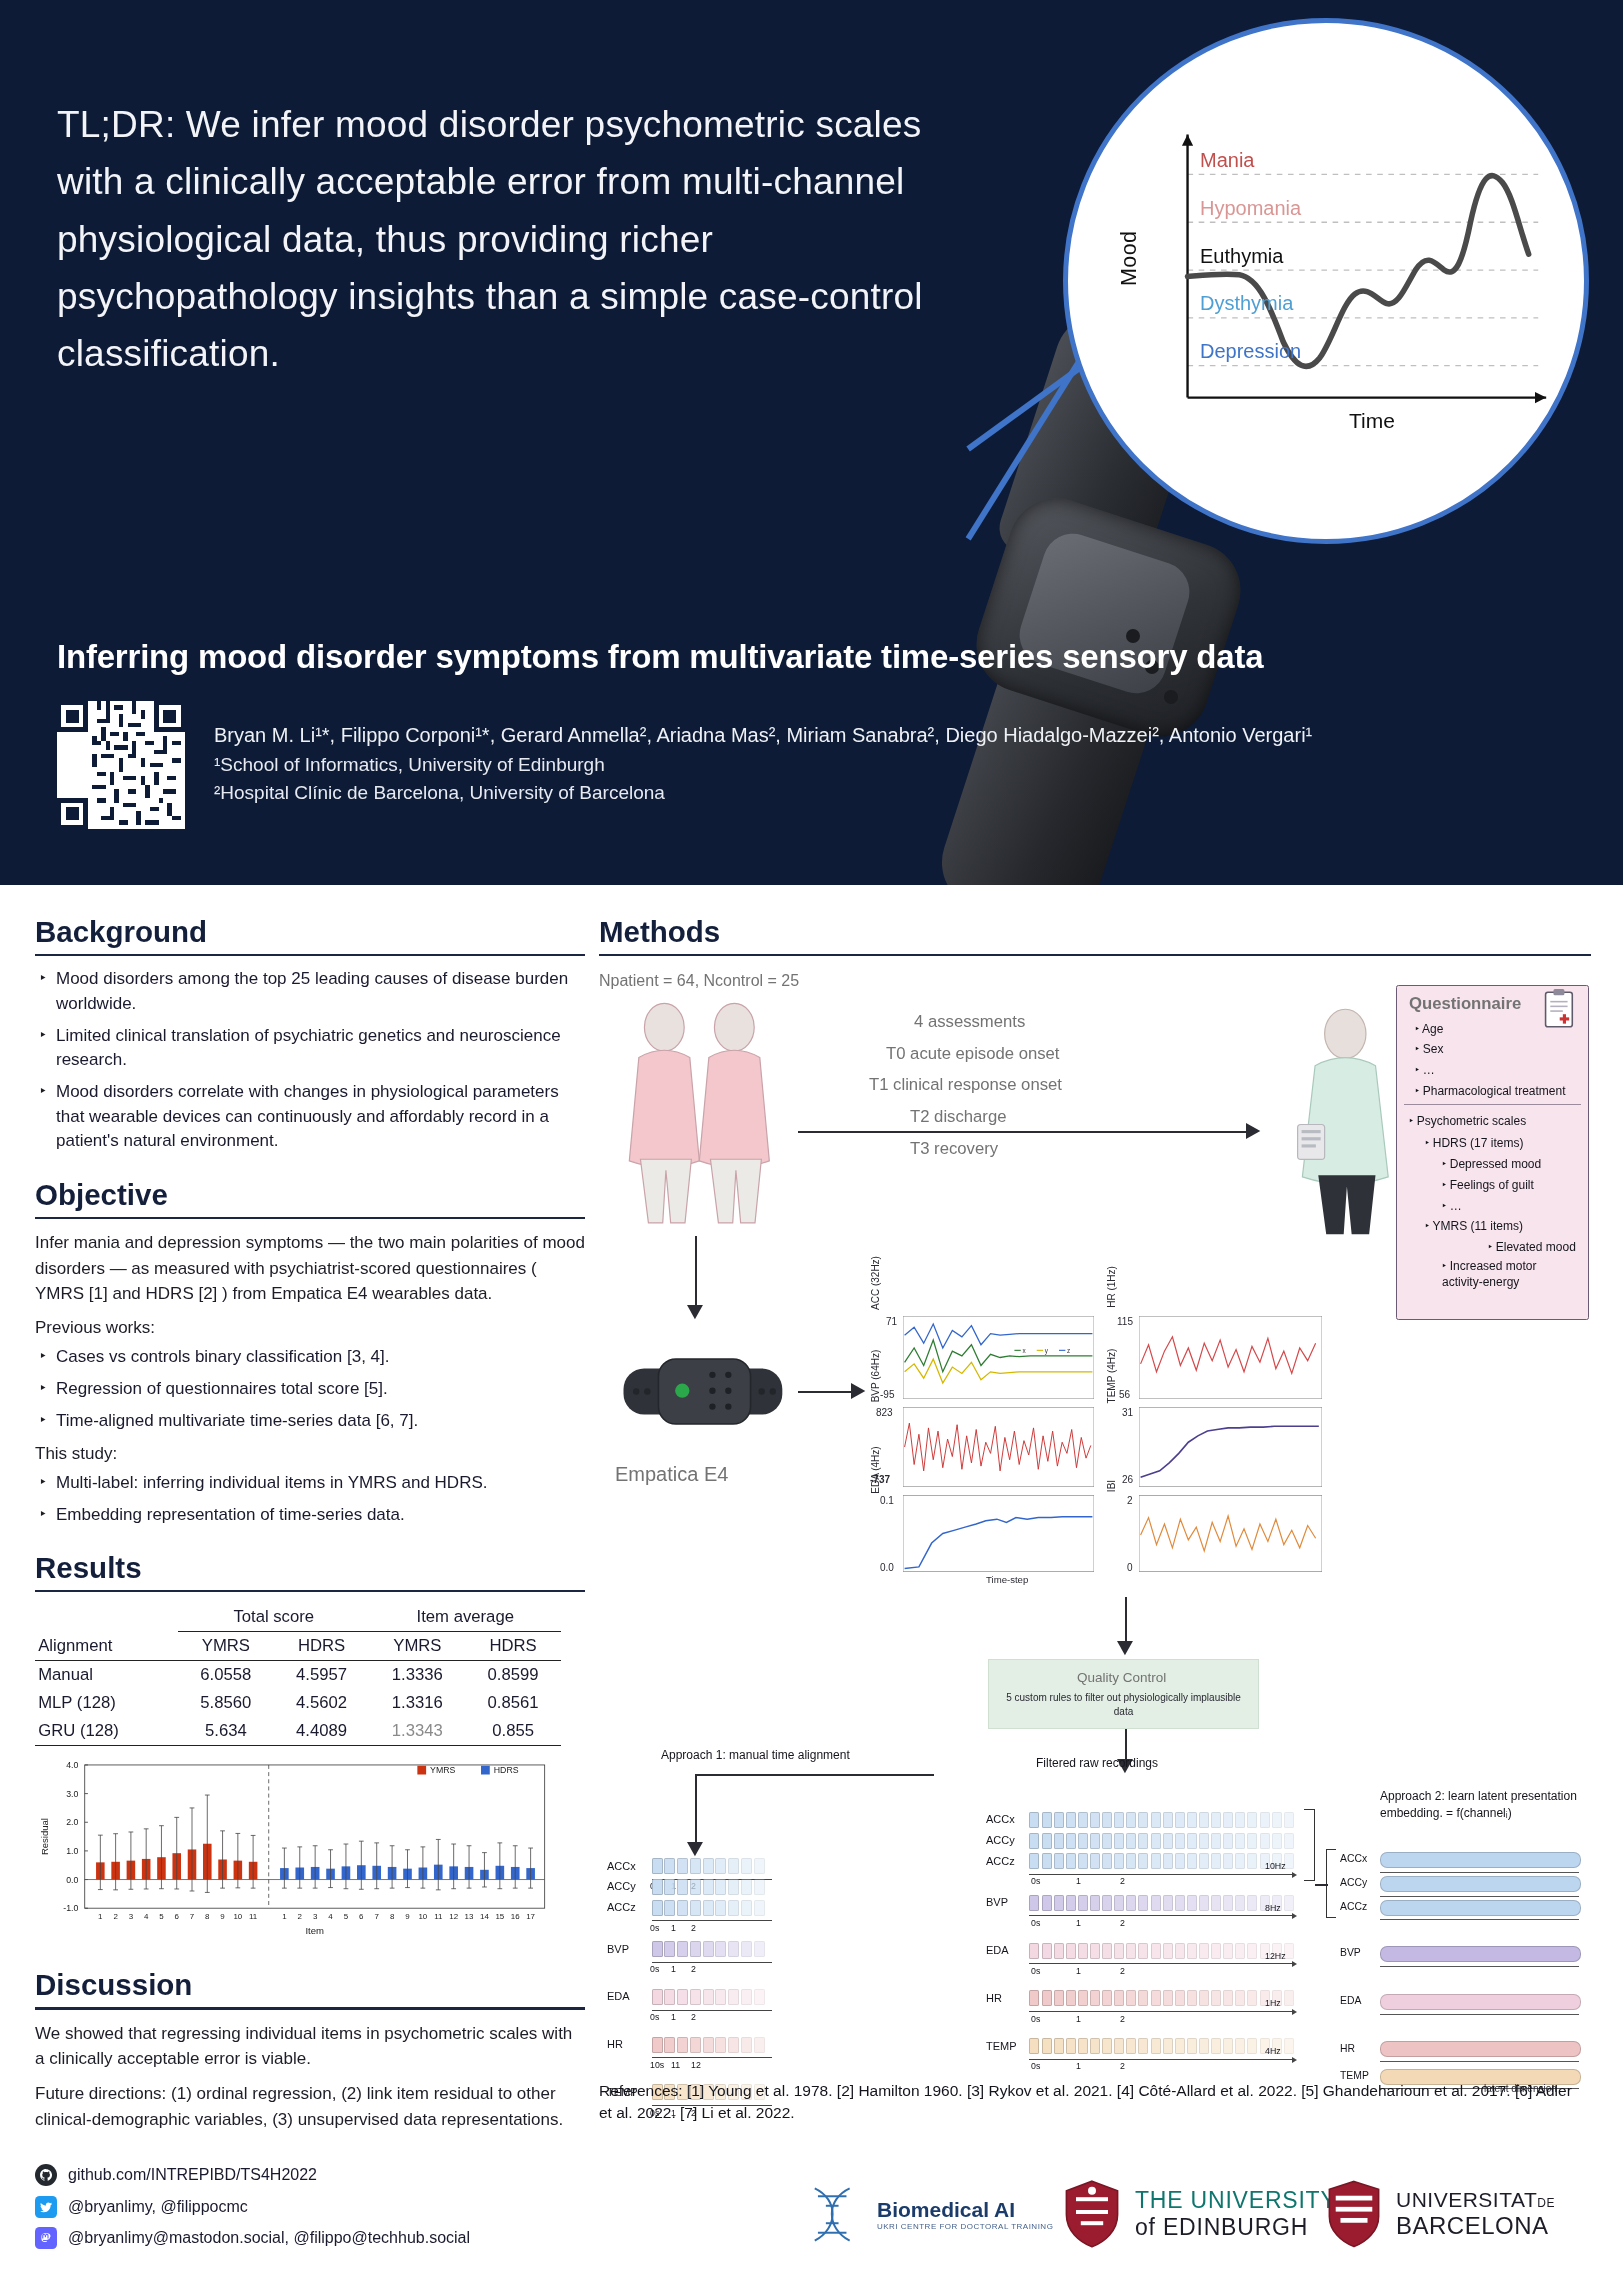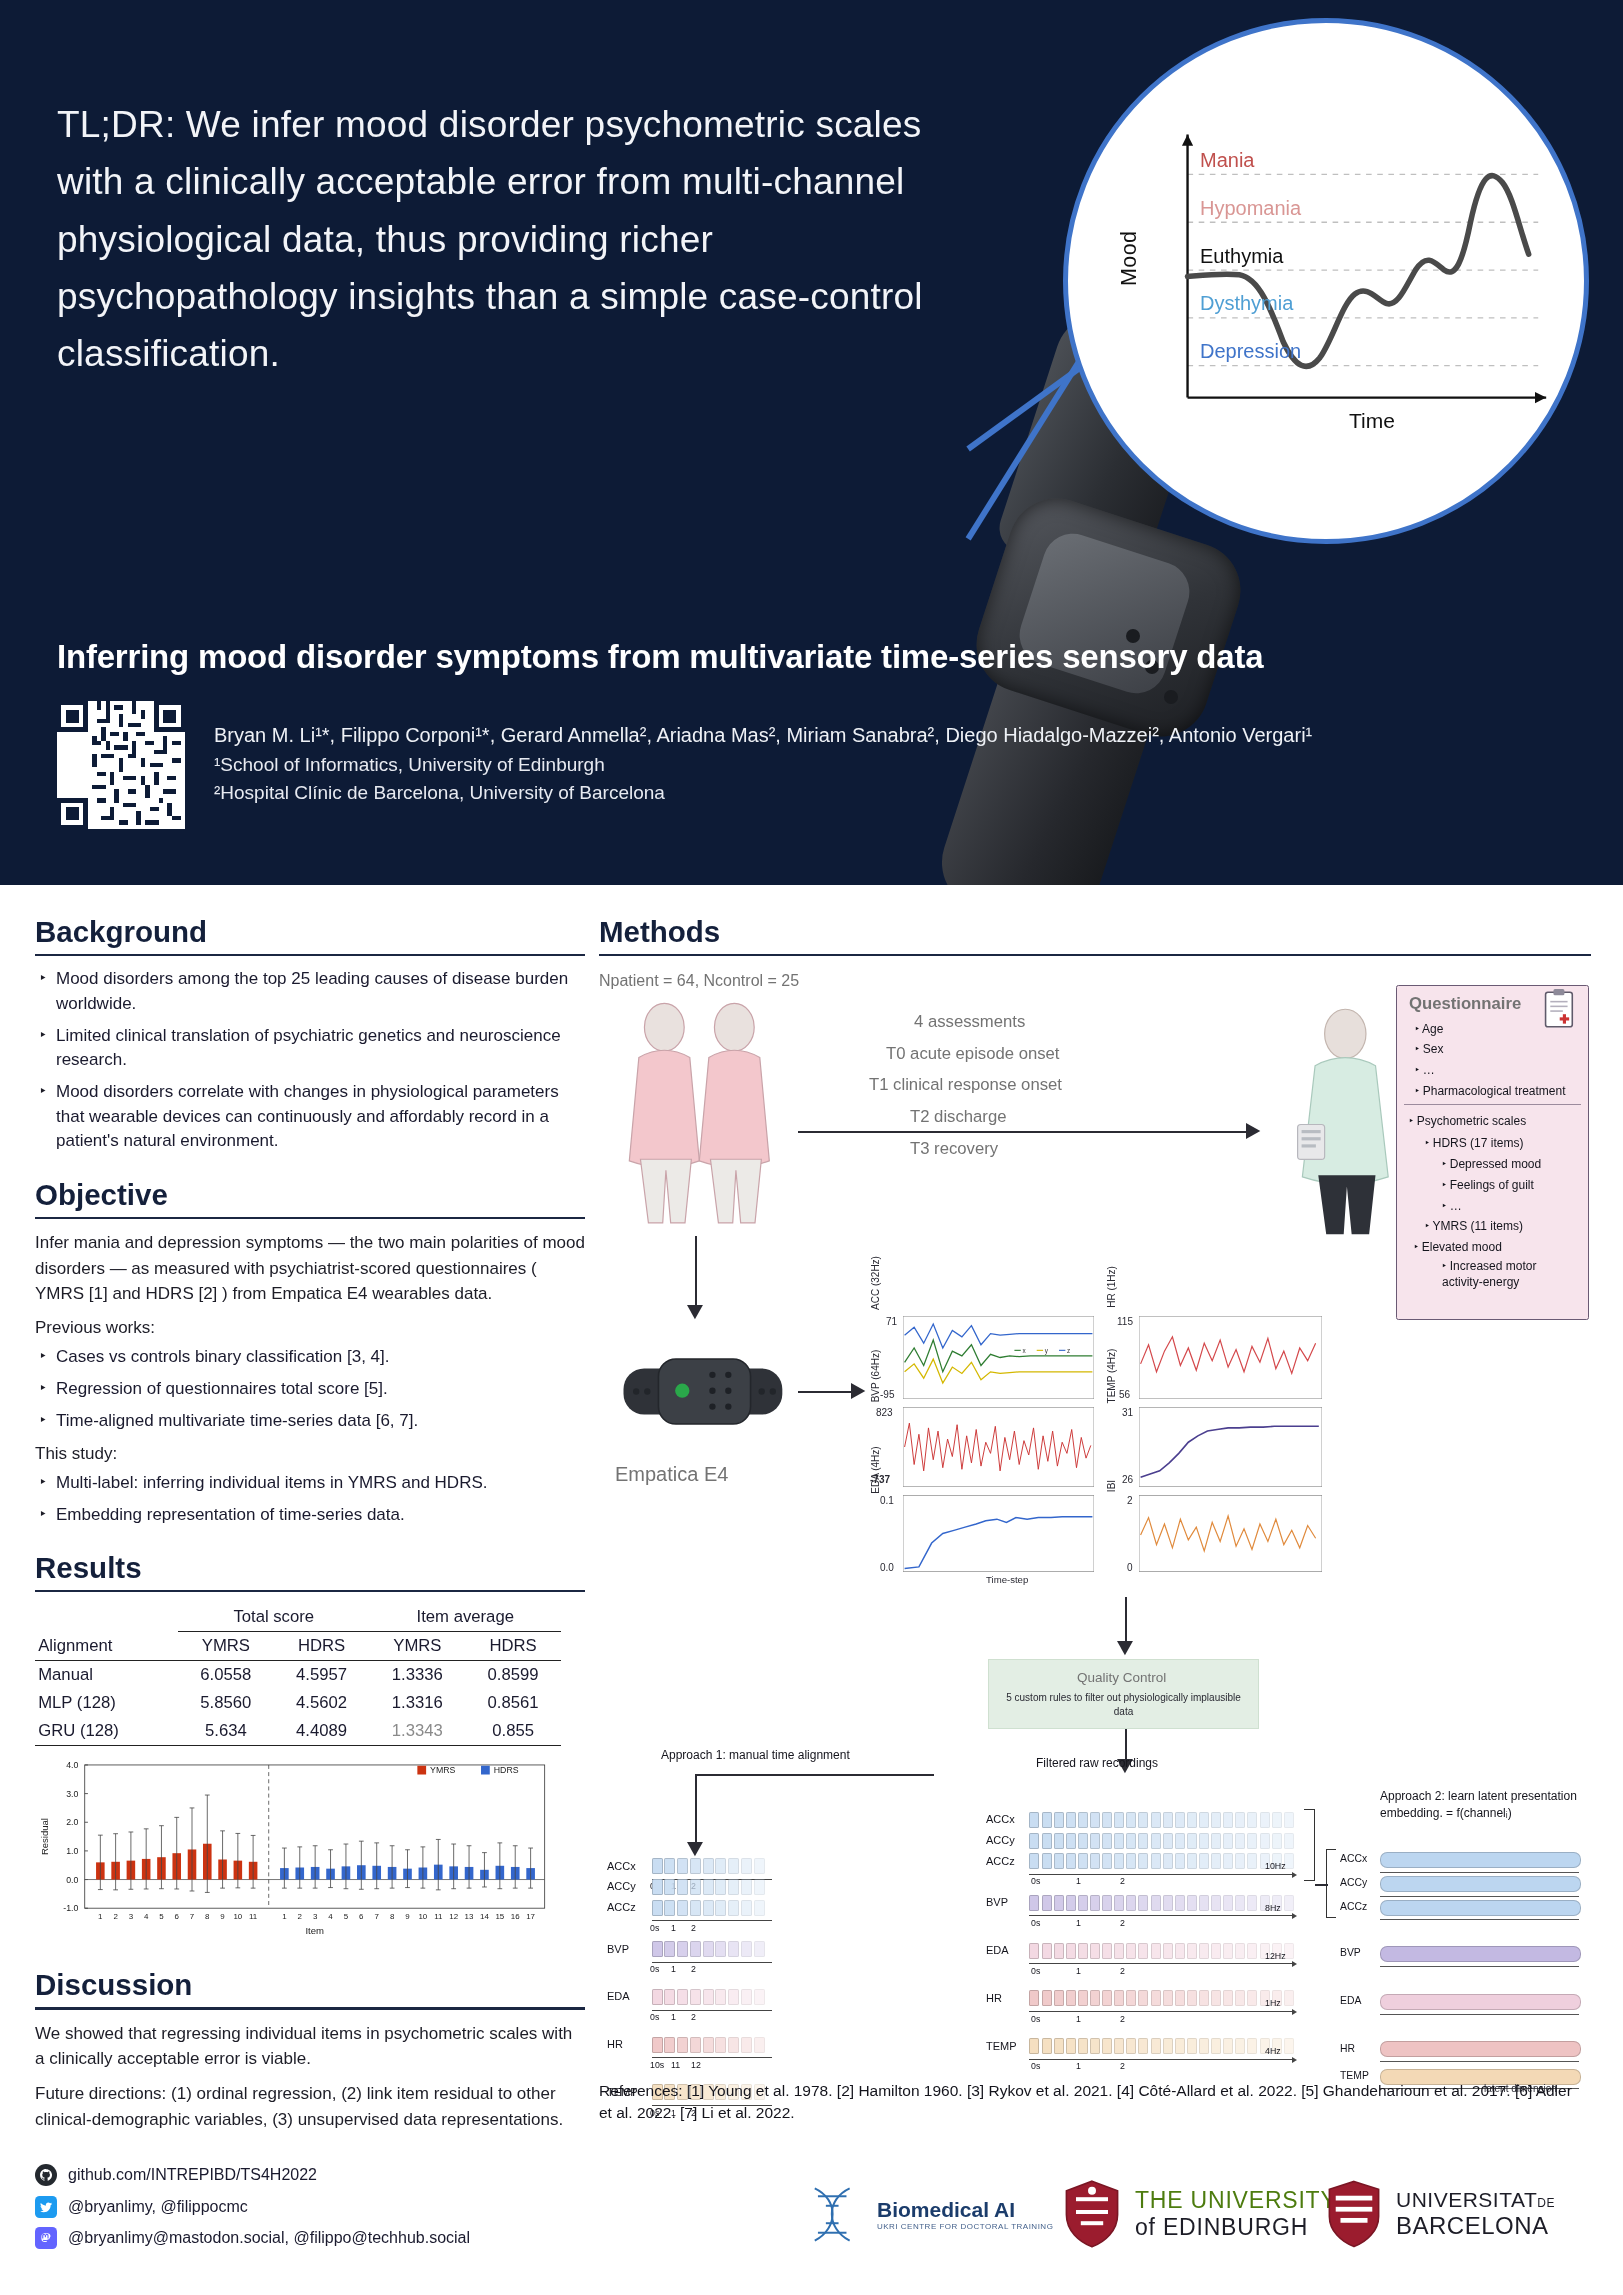--- a/index.html
+++ b/index.html
@@ -587,21 +587,21 @@
     <div class="lab-s" style="left:816px; top:73px;">‣ <span>Sex</span></div>
     <div class="lab-s" style="left:816px; top:94px;">‣ <span>…</span></div>
     <div class="lab-s" style="left:816px; top:115px;">‣ <span>Pharmacological treatment</span></div>
     <div style="position:absolute; left:805px; top:137px; width:177px; height:0.8px; background:#9c8b9d;"></div>
     <div class="lab-s" style="left:810px; top:145px;">‣ <span>Psychometric scales</span></div>
     <div class="lab-s" style="left:826px; top:167px;">‣ <span>HDRS (17 items)</span></div>
     <div class="lab-s" style="left:843px; top:188px;">‣ <span>Depressed mood</span></div>
     <div class="lab-s" style="left:843px; top:209px;">‣ <span>Feelings of guilt</span></div>
     <div class="lab-s" style="left:843px; top:230px;">‣ <span>…</span></div>
     <div class="lab-s" style="left:826px; top:250px;">‣ <span>YMRS (11 items)</span></div>
-    <div class="lab-s" style="left:815px; top:271px;">‣ <span>Elevated mood</span></div>
+    <div class="lab-s" style="left:889px; top:271px;">‣ <span>Elevated mood</span></div>
     <div class="lab-s" style="left:843px; top:292px; width:134px; line-height:1.3;">‣ <span>Increased motor activity-energy</span></div>
 
     <div class="arrow-v" style="left:96px; top:269px; height:72px;"></div>
     <svg style="position:absolute; left:88px; top:338px;" width="17.5" height="17.5" viewBox="0 0 22 22">
         <polygon points="0,0 20,0 10,18" fill="#2b2b33"></polygon>
       </svg>
 
     <svg style="position:absolute; left:17.5px; top:357px;" width="175" height="135" viewBox="0 0 220 170">
       <rect x="8" y="56" width="200" height="58" rx="26" fill="#2f3238"></rect>
       <rect x="52" y="44" width="116" height="82" rx="22" fill="#3c4046" stroke="#23262b" stroke-width="2"></rect>
@@ -1099,21 +1099,21 @@
     <svg width="64" height="72" viewBox="0 0 80 90">
       <path d="M40,4 L72,16 V46 C72,66 56,80 40,86 C24,80 8,66 8,46 V16 Z" fill="#9b1c2e" stroke="#7a1624" stroke-width="2"></path>
       <g fill="#fff">
         <rect x="20" y="24" width="40" height="5"></rect>
         <rect x="20" y="40" width="40" height="5"></rect>
         <rect x="26" y="54" width="28" height="5"></rect>
         <circle cx="40" cy="16" r="5"></circle>
       </g>
     </svg>
     <div>
-      <div style="font-size:23px; color:#4d7c0f; letter-spacing:0.8px;">THE UNIVERSITY</div>
+      <div style="font-size:23px; color:#0f766e; letter-spacing:0.8px;">THE UNIVERSITY</div>
       <div style="font-size:23px; color:#1d1d27; letter-spacing:0.8px;">of EDINBURGH</div>
     </div>
   </div>
 
   <div style="position:absolute; left:526px; top:6.4px; display:flex; align-items:center; gap:11px;">
     <svg width="62" height="72" viewBox="0 0 78 90">
       <path d="M39,4 L70,14 V48 C70,66 55,80 39,86 C23,80 8,66 8,48 V14 Z" fill="#9b1c2e" stroke="#7a1624" stroke-width="2"></path>
       <g fill="#fff">
         <rect x="16" y="22" width="46" height="6"></rect>
         <rect x="16" y="36" width="46" height="6"></rect>

